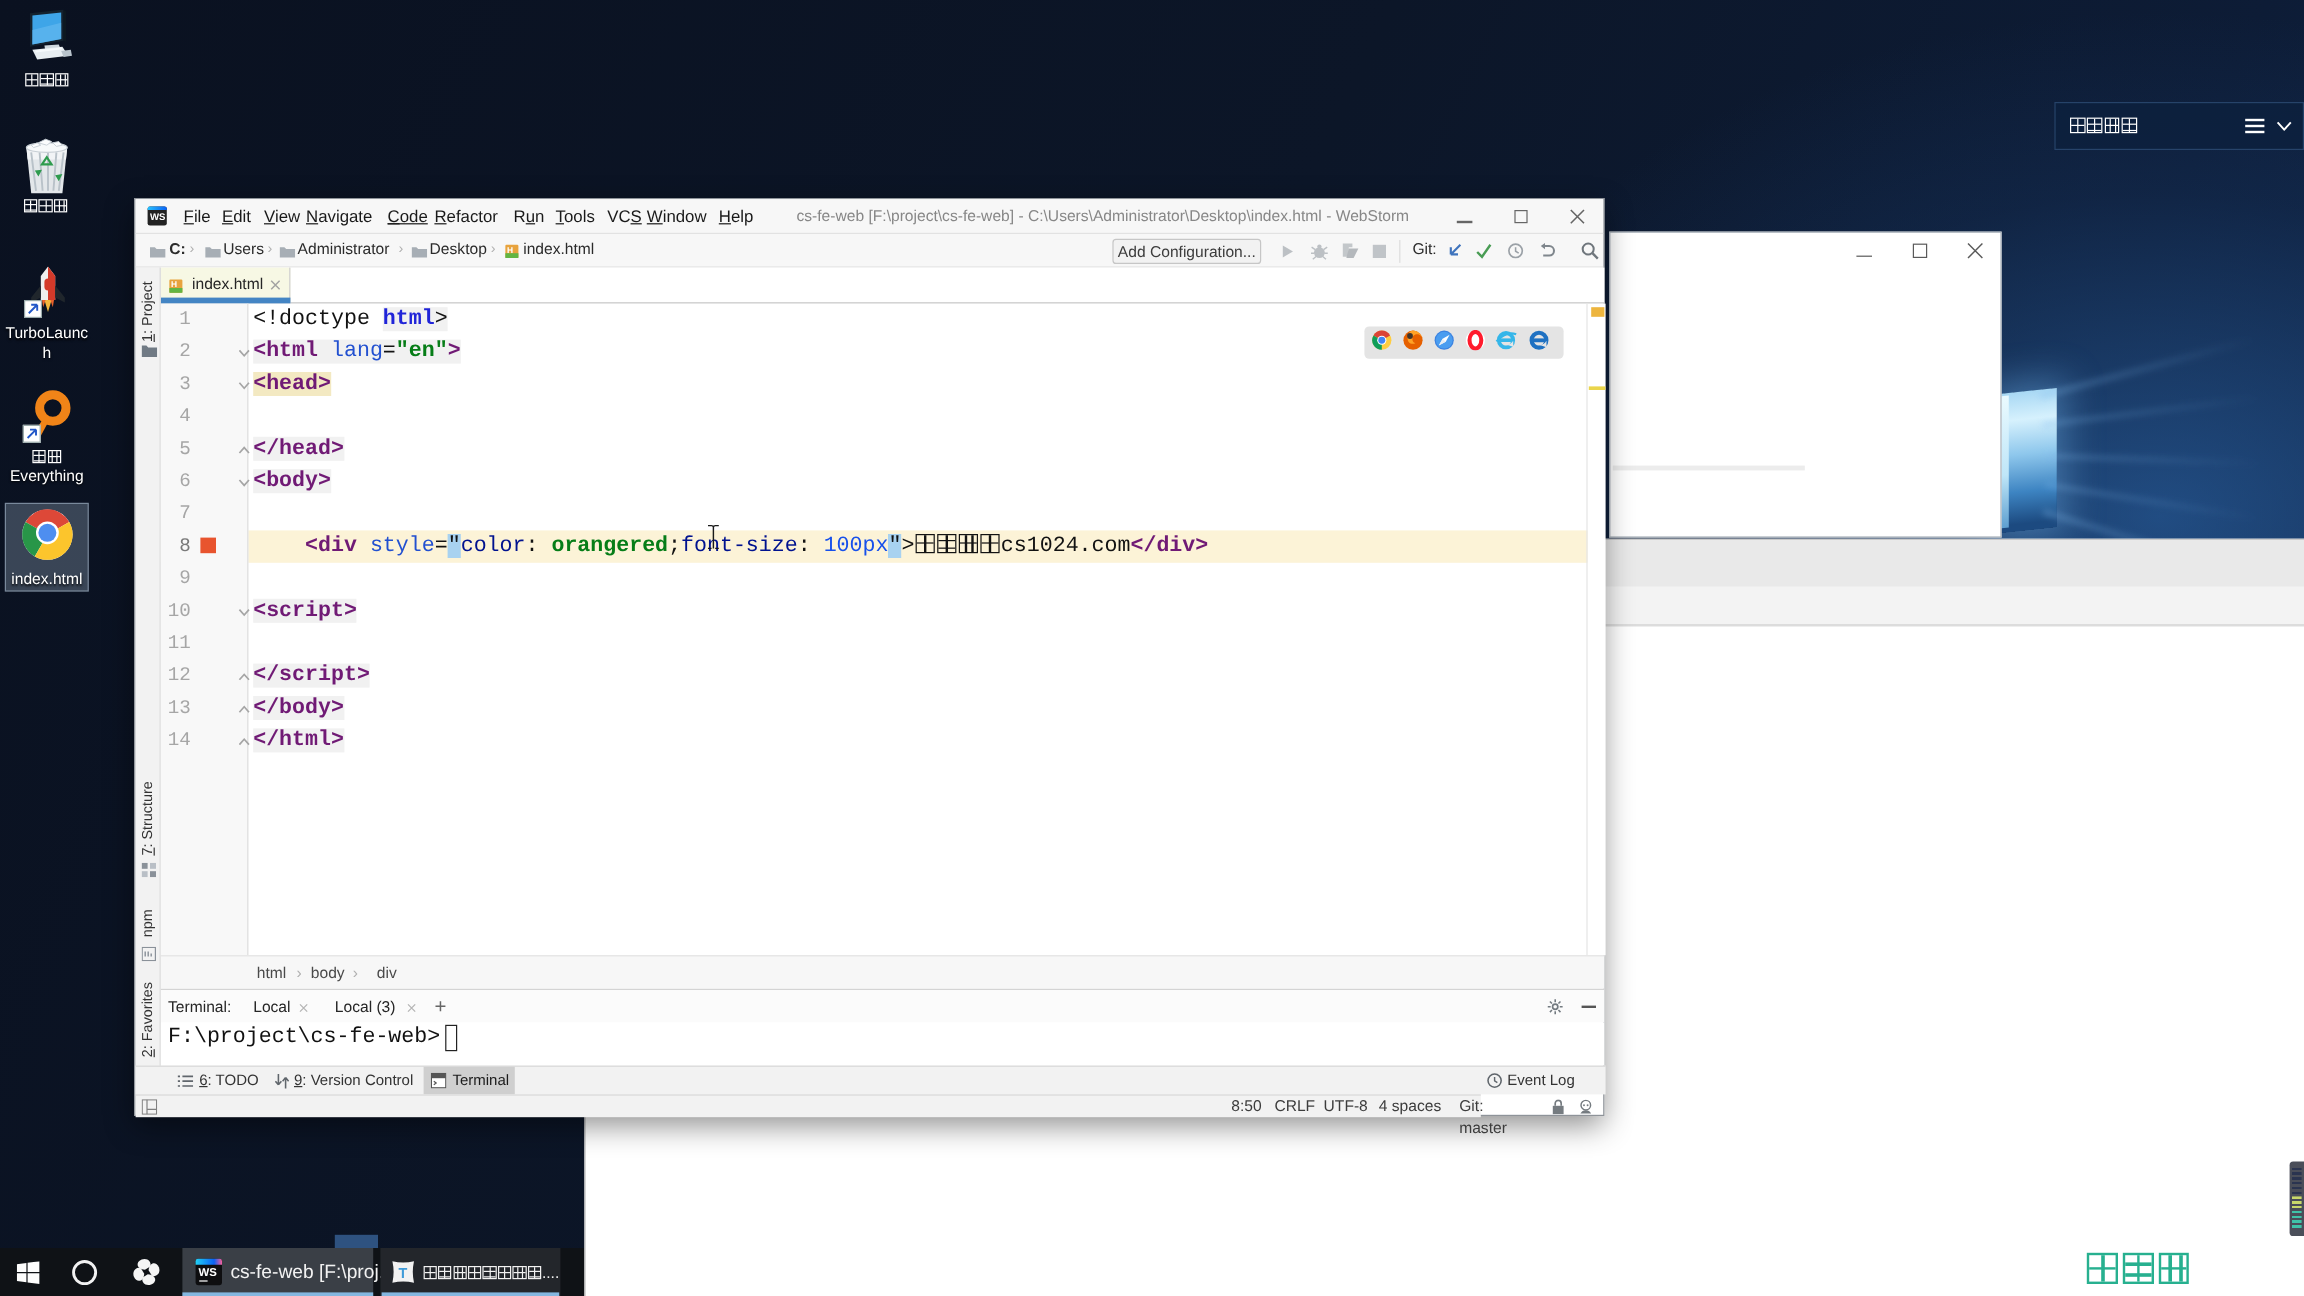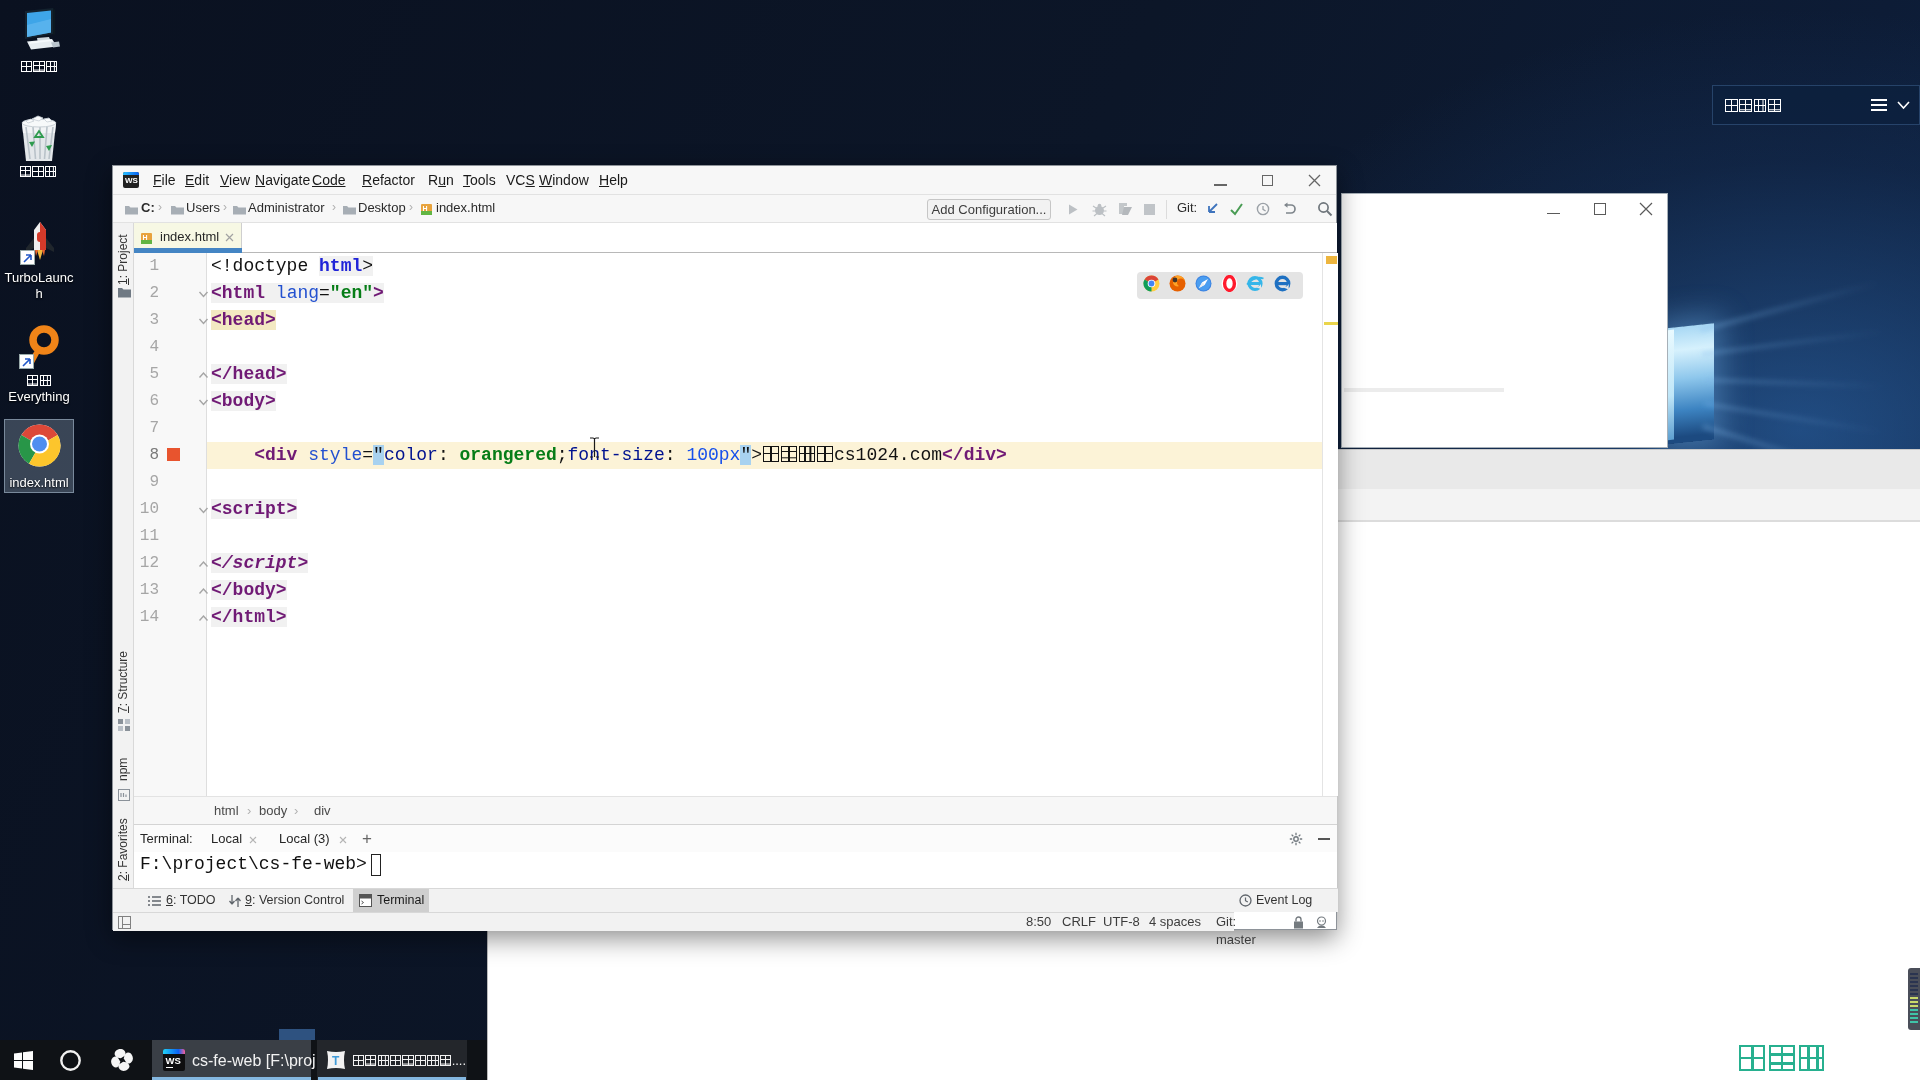--- a/index.html
+++ b/index.html
@@ -185,27 +185,28 @@
 <div id="ws">
  <div class="titlebar">
   <div class="abs" style="left:10px;top:6px;width:16px;height:16px;background:#222;border-radius:2px;">
     <div class="abs" style="left:0;top:0;width:16px;height:3px;background:linear-gradient(90deg,#29c1fe,#0a62f4);border-radius:2px 2px 0 0;"></div>
     <div class="abs" style="left:2px;top:4px;font-size:8px;font-weight:bold;color:#fff;letter-spacing:0;">WS</div>
   </div>
   <span class="menu" style="left:40px;"><u>F</u>ile</span>
   <span class="menu" style="left:72px;"><u>E</u>dit</span>
   <span class="menu" style="left:107px;"><u>V</u>iew</span>
   <span class="menu" style="left:142px;"><u>N</u>avigate</span>
-  <span class="menu" style="left:199px;text-decoration:underline;"><u>C</u>ode</span>
+  <span class="menu" style="left:210px;text-decoration:underline;"><u>C</u>ode</span>
   <span class="menu" style="left:249px;"><u>R</u>efactor</span>
   <span class="menu" style="left:315px;">R<u>u</u>n</span>
   <span class="menu" style="left:350px;"><u>T</u>ools</span>
   <span class="menu" style="left:393px;">VC<u>S</u></span>
   <span class="menu" style="left:426px;"><u>W</u>indow</span>
   <span class="menu" style="left:486px;"><u>H</u>elp</span>
+  <div class="abs" style="left:540px;top:0;width:532px;height:28px;line-height:28px;text-align:center;font-size:13px;color:#878787;white-space:nowrap;">cs-fe-web [F:\project\cs-fe-web] - C:\Users\Administrator\Desktop\index.html - WebStorm</div>
   <div class="abs" style="left:1101px;top:18px;width:13px;height:1.5px;background:#666;"></div>
   <div class="abs" style="left:1149px;top:9px;width:11px;height:11px;border:1.2px solid #666;"></div>
   <svg class="abs" style="left:1195px;top:8px;" width="13" height="13">
         <path d="M1,1 L12,12 M12,1 L1,12" stroke="#666" stroke-width="1.3"></path>
       </svg>
  </div>
  <div class="navbar">
   <svg class="abs" style="left:12px;top:9px;" width="13" height="11">
         <path d="M0,2 h4 l1.5,1.5 H13 v7 H0 z" fill="#a7aeb5"></path>
       </svg>
@@ -345,21 +346,21 @@
   <svg class="abs fold" style="left:64px;top:360px;" width="11" height="10">
         <path d="M1.5,7.5 L5.5,3 L9.5,7.5" fill="none" stroke="#a5a5a5" stroke-width="1.4"></path>
       </svg>
   <div class="cl" style="top:0px;">&lt;!doctype <span class="tagbg"><span class="kw">html</span>&gt;</span></div>
   <div class="cl" style="top:27px;"><span class="tagbg"><span class="t">&lt;html</span> <span class="attr">lang</span>=<span class="val">"en"</span><span class="t">&gt;</span></span></div>
   <div class="cl" style="top:54px;"><span style="background:#f3e9c2;"><span class="t">&lt;head&gt;</span></span></div>
   <div class="cl" style="top:108px;"><span class="tagbg"><span class="t">&lt;/head&gt;</span></span></div>
   <div class="cl" style="top:135px;"><span class="tagbg"><span class="t">&lt;body&gt;</span></span></div>
   <div class="cl" style="top:189px;">    <span class="t">&lt;div</span> <span class="attr">style</span>=<span class="qh">"</span><span class="prop">color</span>: <span class="val">orangered</span>;<span class="prop">font-size</span>: <span class="num">100px</span><span class="qh">"</span>&gt;<span class="cjkline"><span class="cjk"></span><span class="cjk v2"></span><span class="cjk v3"></span><span class="cjk"></span></span>cs1024.com<span class="t">&lt;/div&gt;</span></div>
   <div class="cl" style="top:243px;"><span class="tagbg"><span class="t">&lt;script&gt;</span></span></div>
-  <div class="cl" style="top:297px;font-style:italic;"><span class="tagbg"><span class="t">&lt;/script&gt;</span></span></div>
+  <div class="cl" style="top:297px;"><span class="tagbg"><span class="t">&lt;/script&gt;</span></span></div>
   <div class="cl" style="top:324px;"><span class="tagbg"><span class="t">&lt;/body&gt;</span></span></div>
   <div class="cl" style="top:351px;"><span class="tagbg"><span class="t">&lt;/html&gt;</span></span></div>
   <div class="abs" style="left:1188px;top:0;width:1px;height:100%;background:#e4e4e4;"></div>
   <div class="abs" style="left:1192px;top:3px;width:11px;height:8px;background:#edb53e;"></div>
   <div class="abs" style="left:1190px;top:69px;width:14px;height:3px;background:#ead54b;"></div>
   <div class="abs" style="left:1003px;top:19px;width:166px;height:27px;background:#e4e4e4;border-radius:4px;"></div>
   <svg class="abs" style="left:1009px;top:22px;" width="17" height="17">
    <circle cx="8.5" cy="8.5" r="8" fill="#ffcd40"></circle>
    <path d="M8.5,8.5 L1.57,4.5 A8,8 0 0 1 15.43,4.5 z" fill="#db4437"></path>
    <path d="M8.5,8.5 L1.57,4.5 A8,8 0 0 0 8.5,16.5 z" fill="#0f9d58"></path>

